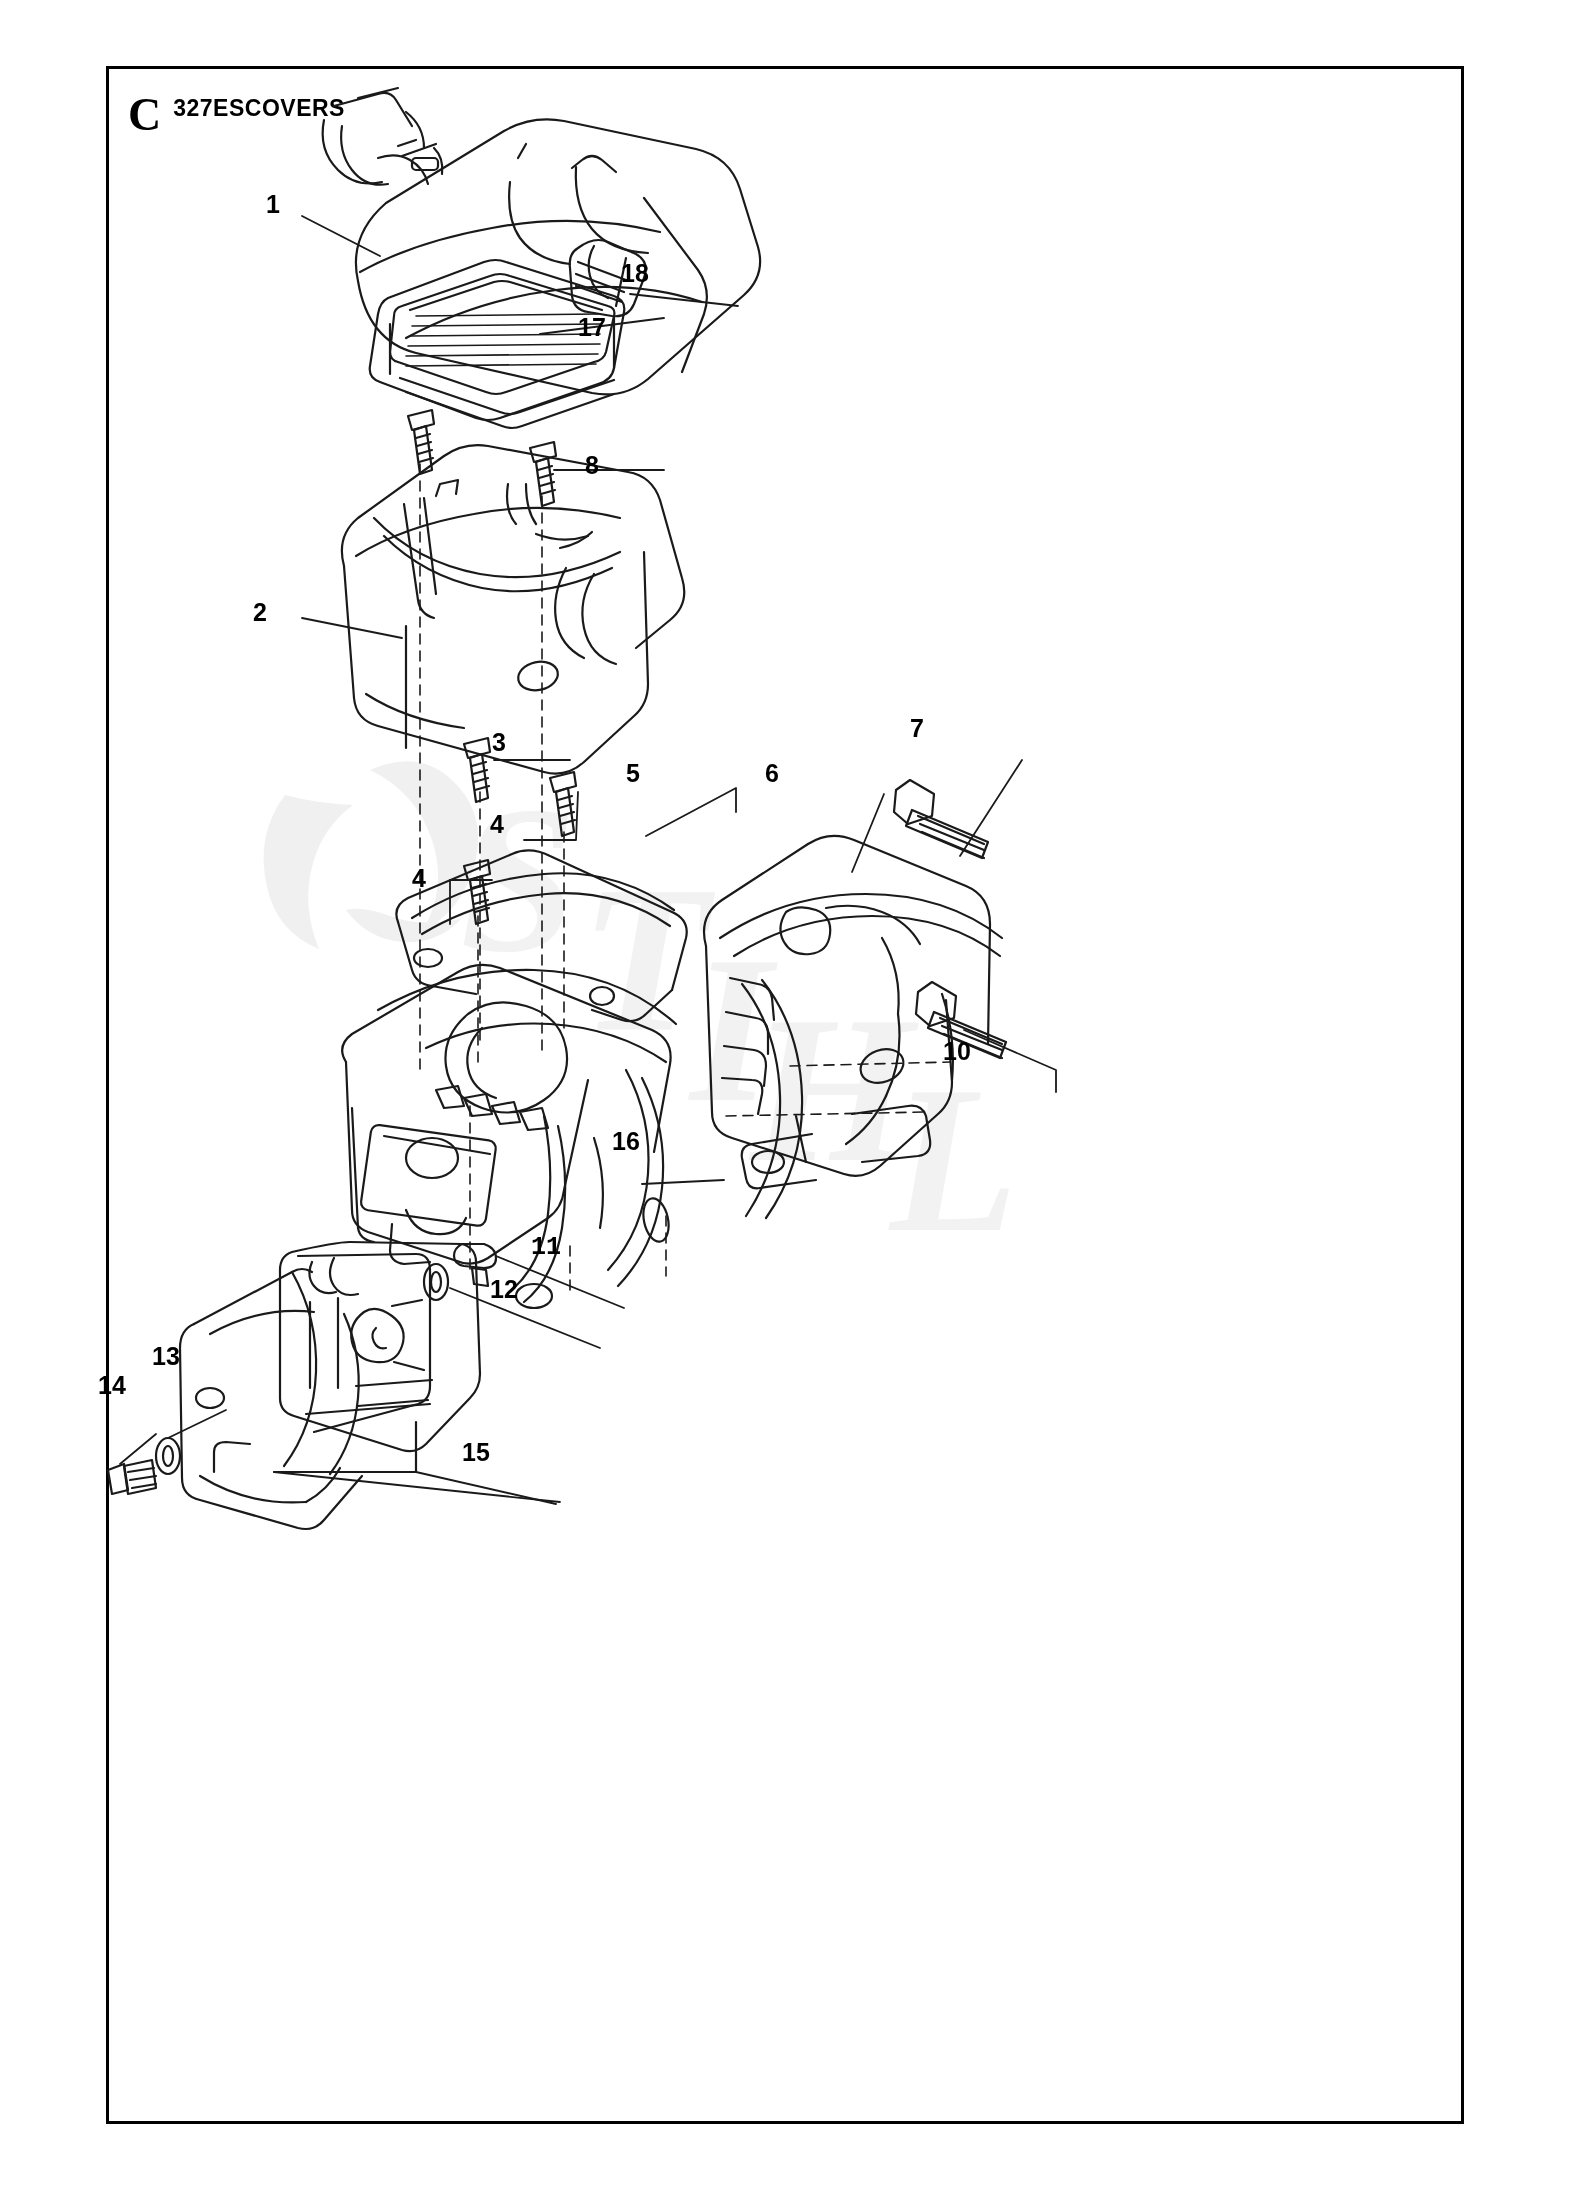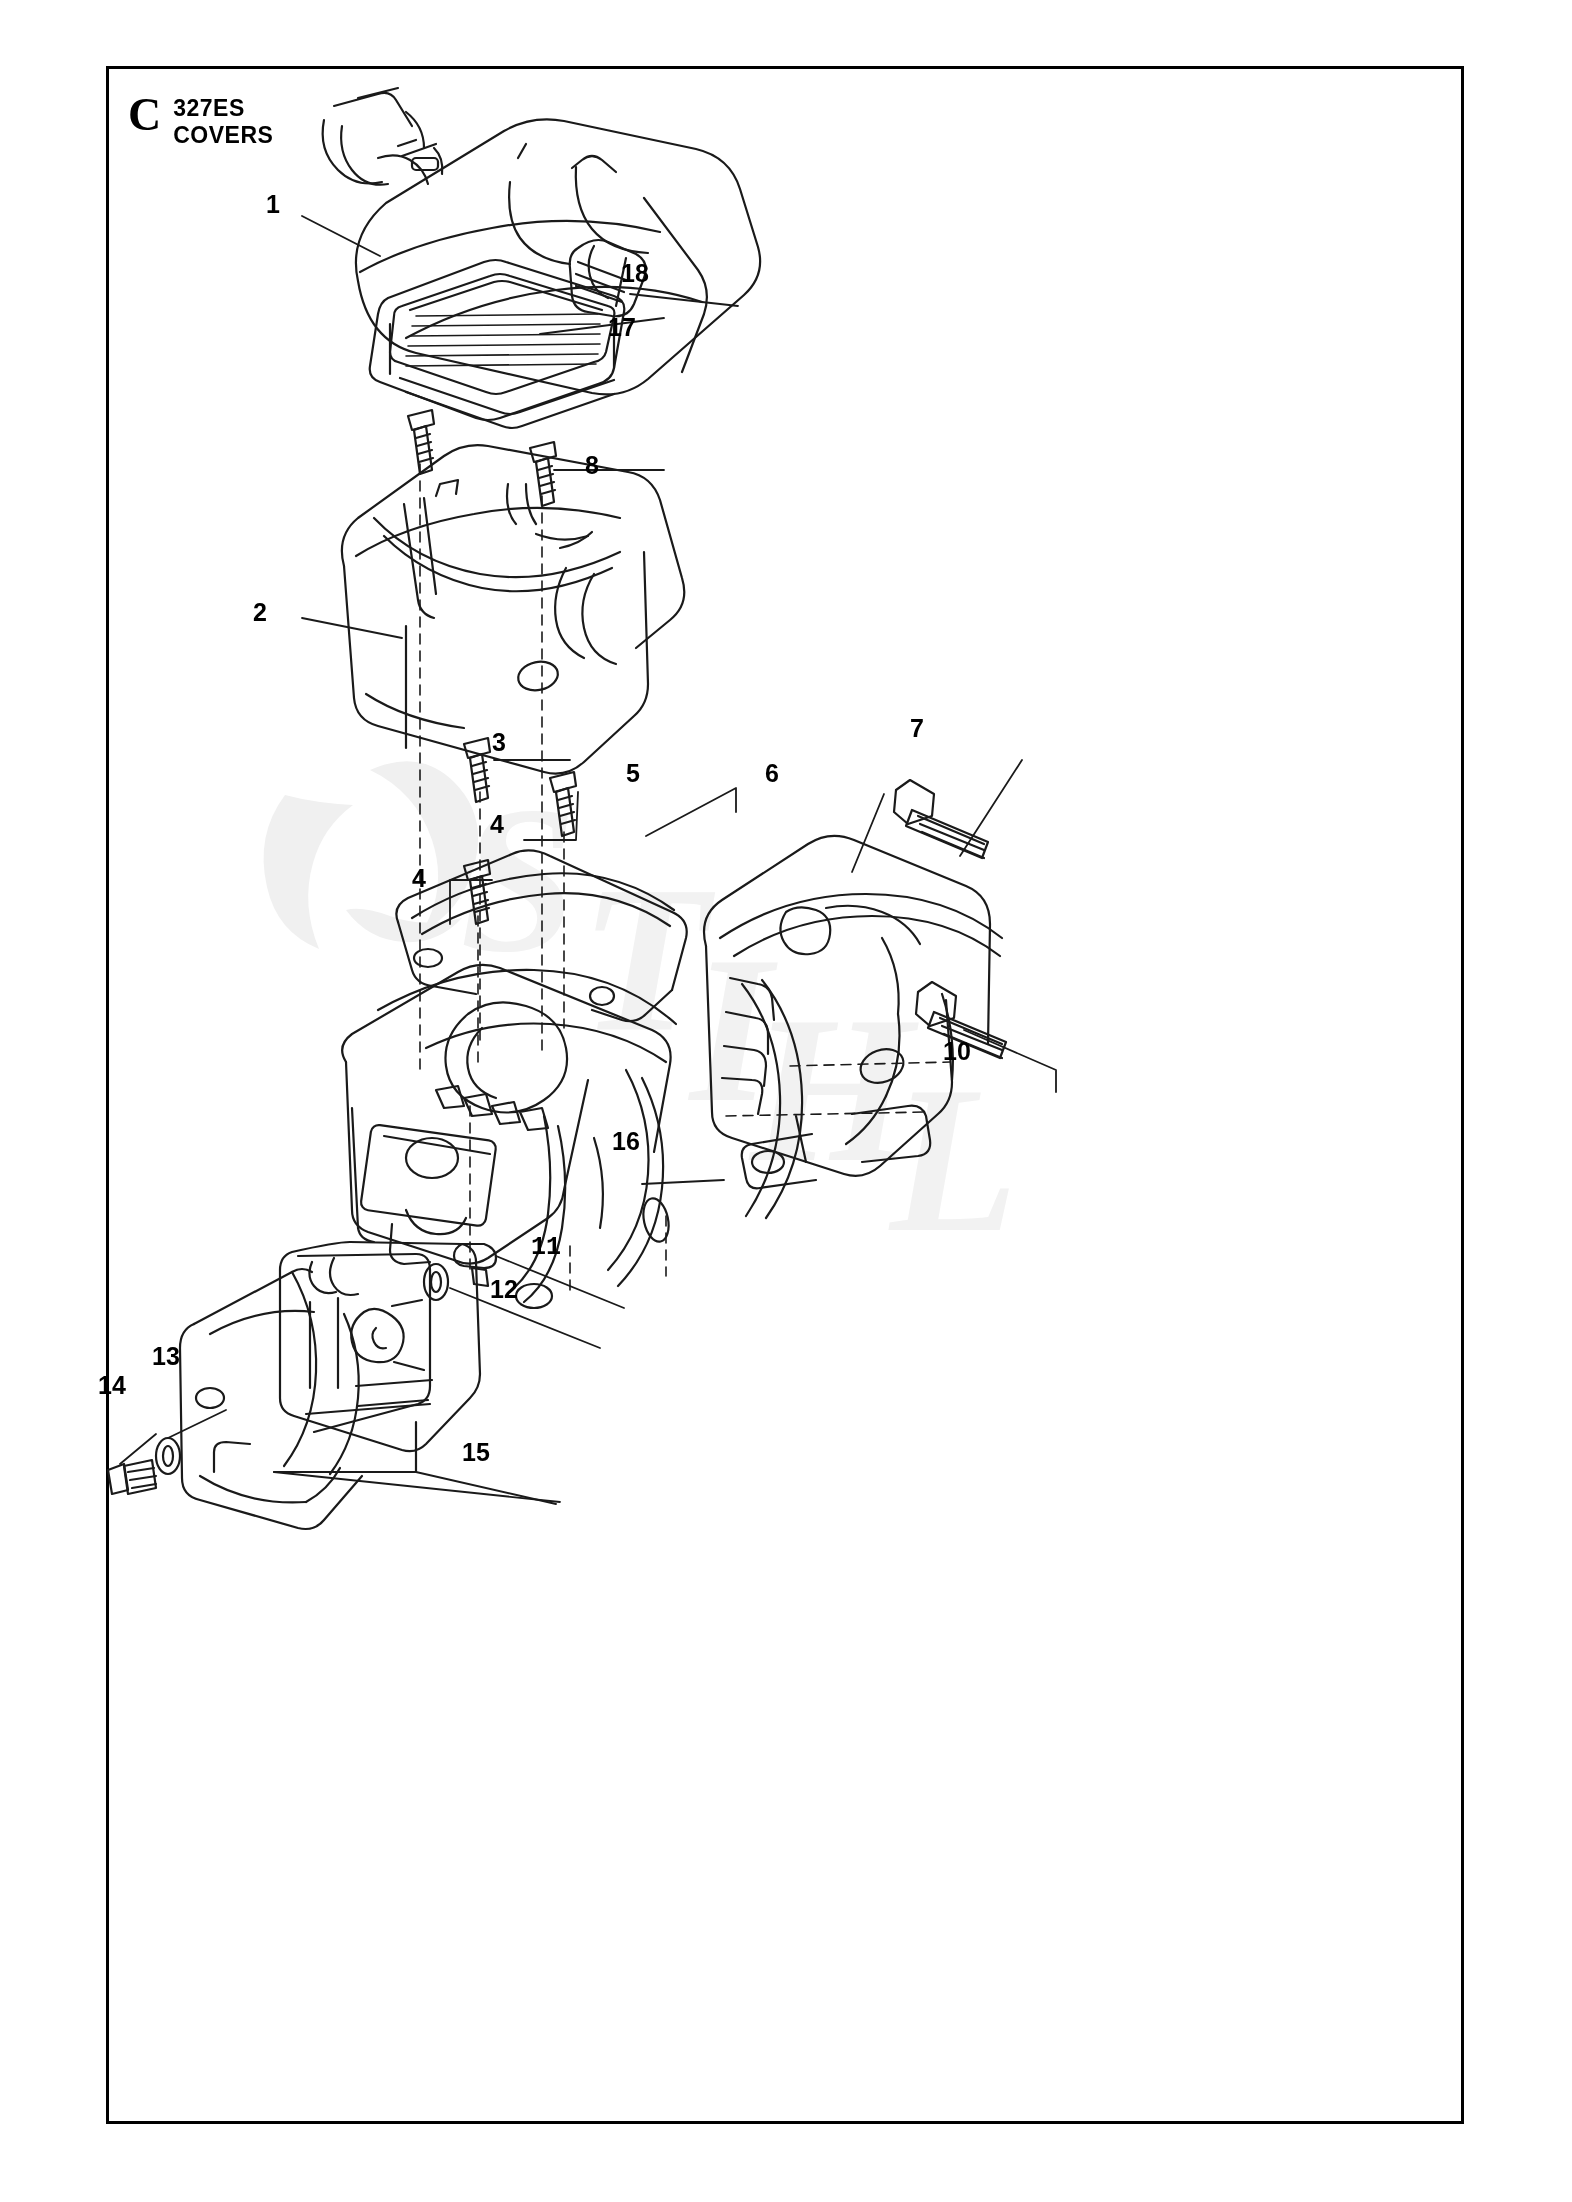--- a/index.html
+++ b/index.html
@@ -42,21 +42,21 @@
   }
   #header .letter {
     font-size: 46px;
     font-weight: bold;
     line-height: 46px;
     font-family: "Liberation Serif", serif;
     color: #000;
   }
   #header .titles {
     display: flex;
-    flex-direction: column;
+    flex-direction: row;
     padding-top: 3px;
   }
   #header .titles span {
     font-size: 23px;
     font-weight: bold;
     letter-spacing: 0.5px;
     line-height: 27px;
     color: #000;
   }
   
@@ -366,21 +366,21 @@
         <path d="M464 1180 l0 48"></path>
         <path d="M560 1150 l0 60"></path>
         <path d="M620 1050 l200 -4"></path>
         <path d="M684 1000 l160 -4"></path>
       </g>
     </g>
   </svg>
 
   <div class="callout" style="left:266px; top:192px;">1</div>
   <div class="callout" style="left:621px; top:261px;">18</div>
-  <div class="callout" style="left:608px; top:315px;text-align:right;">17</div>
+  <div class="callout" style="left:578px; top:315px;text-align:right;">17</div>
   <div class="callout" style="left:585px; top:453px;">8</div>
   <div class="callout" style="left:253px; top:600px;">2</div>
   <div class="callout" style="left:492px; top:730px;">3</div>
   <div class="callout" style="left:490px; top:812px;">4</div>
   <div class="callout" style="left:412px; top:866px;">4</div>
   <div class="callout" style="left:626px; top:761px;">5</div>
   <div class="callout" style="left:765px; top:761px;">6</div>
   <div class="callout" style="left:910px; top:716px;">7</div>
   <div class="callout" style="left:943px; top:1039px;">10</div>
   <div class="callout" style="left:612px; top:1129px;">16</div>

